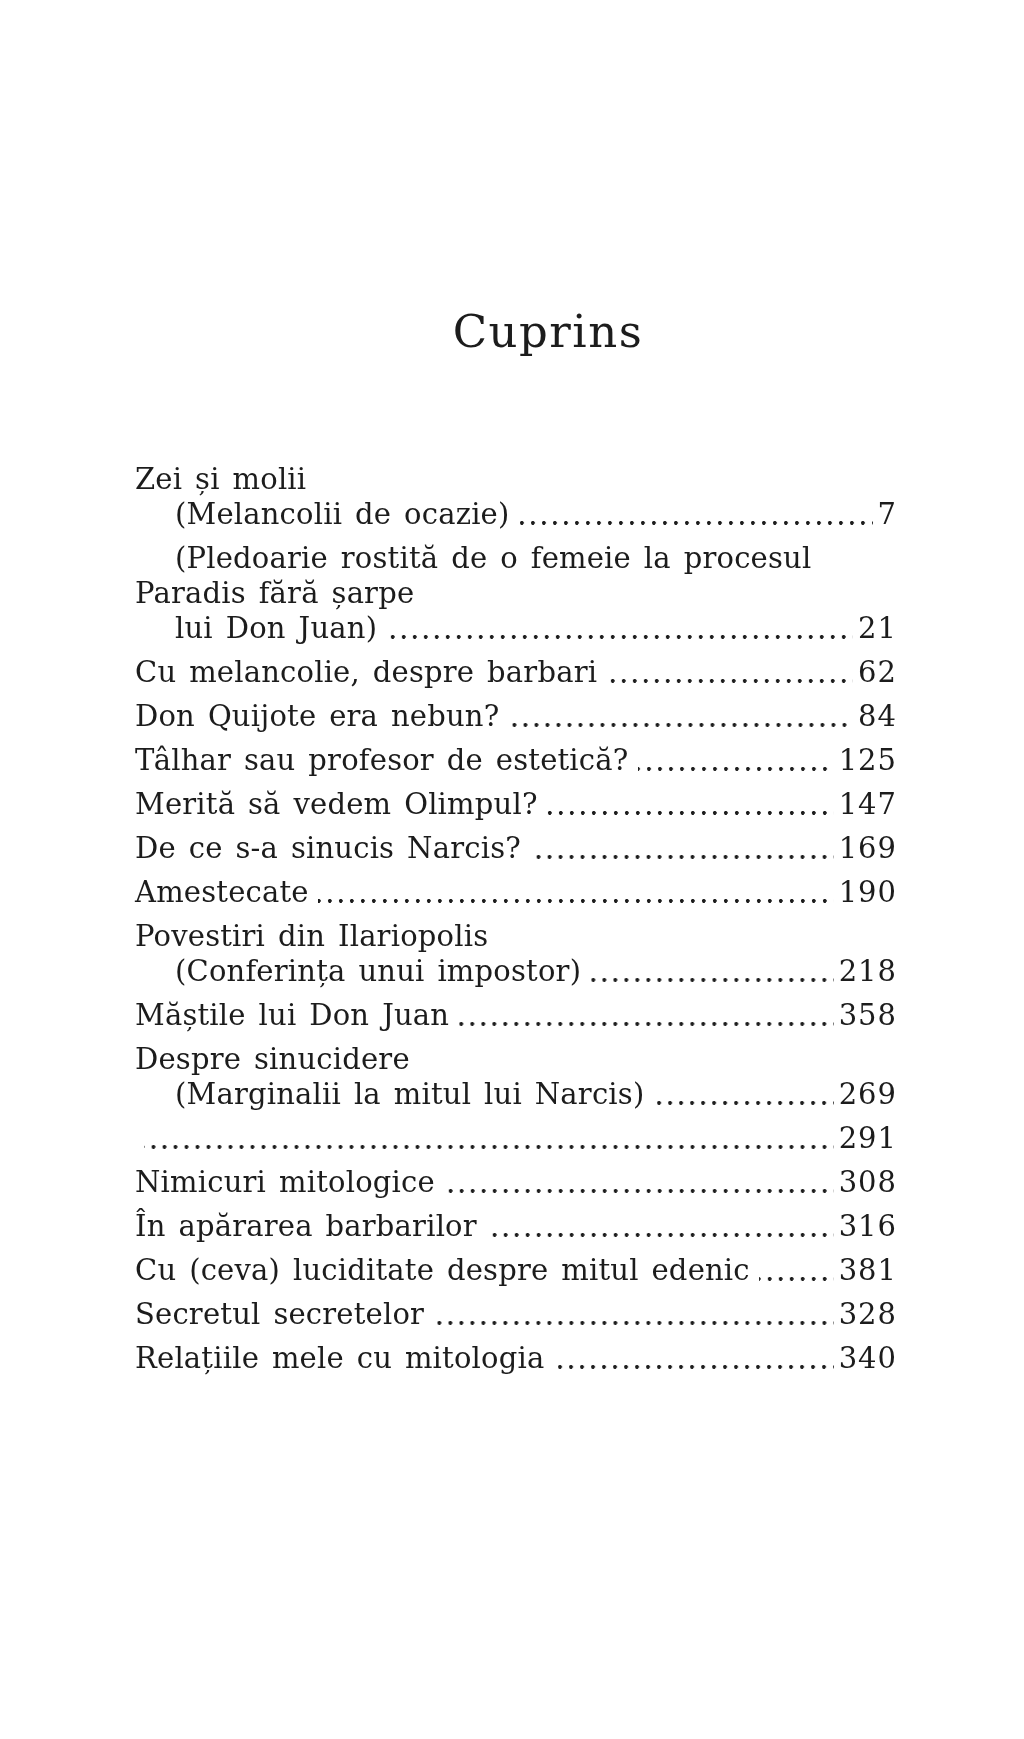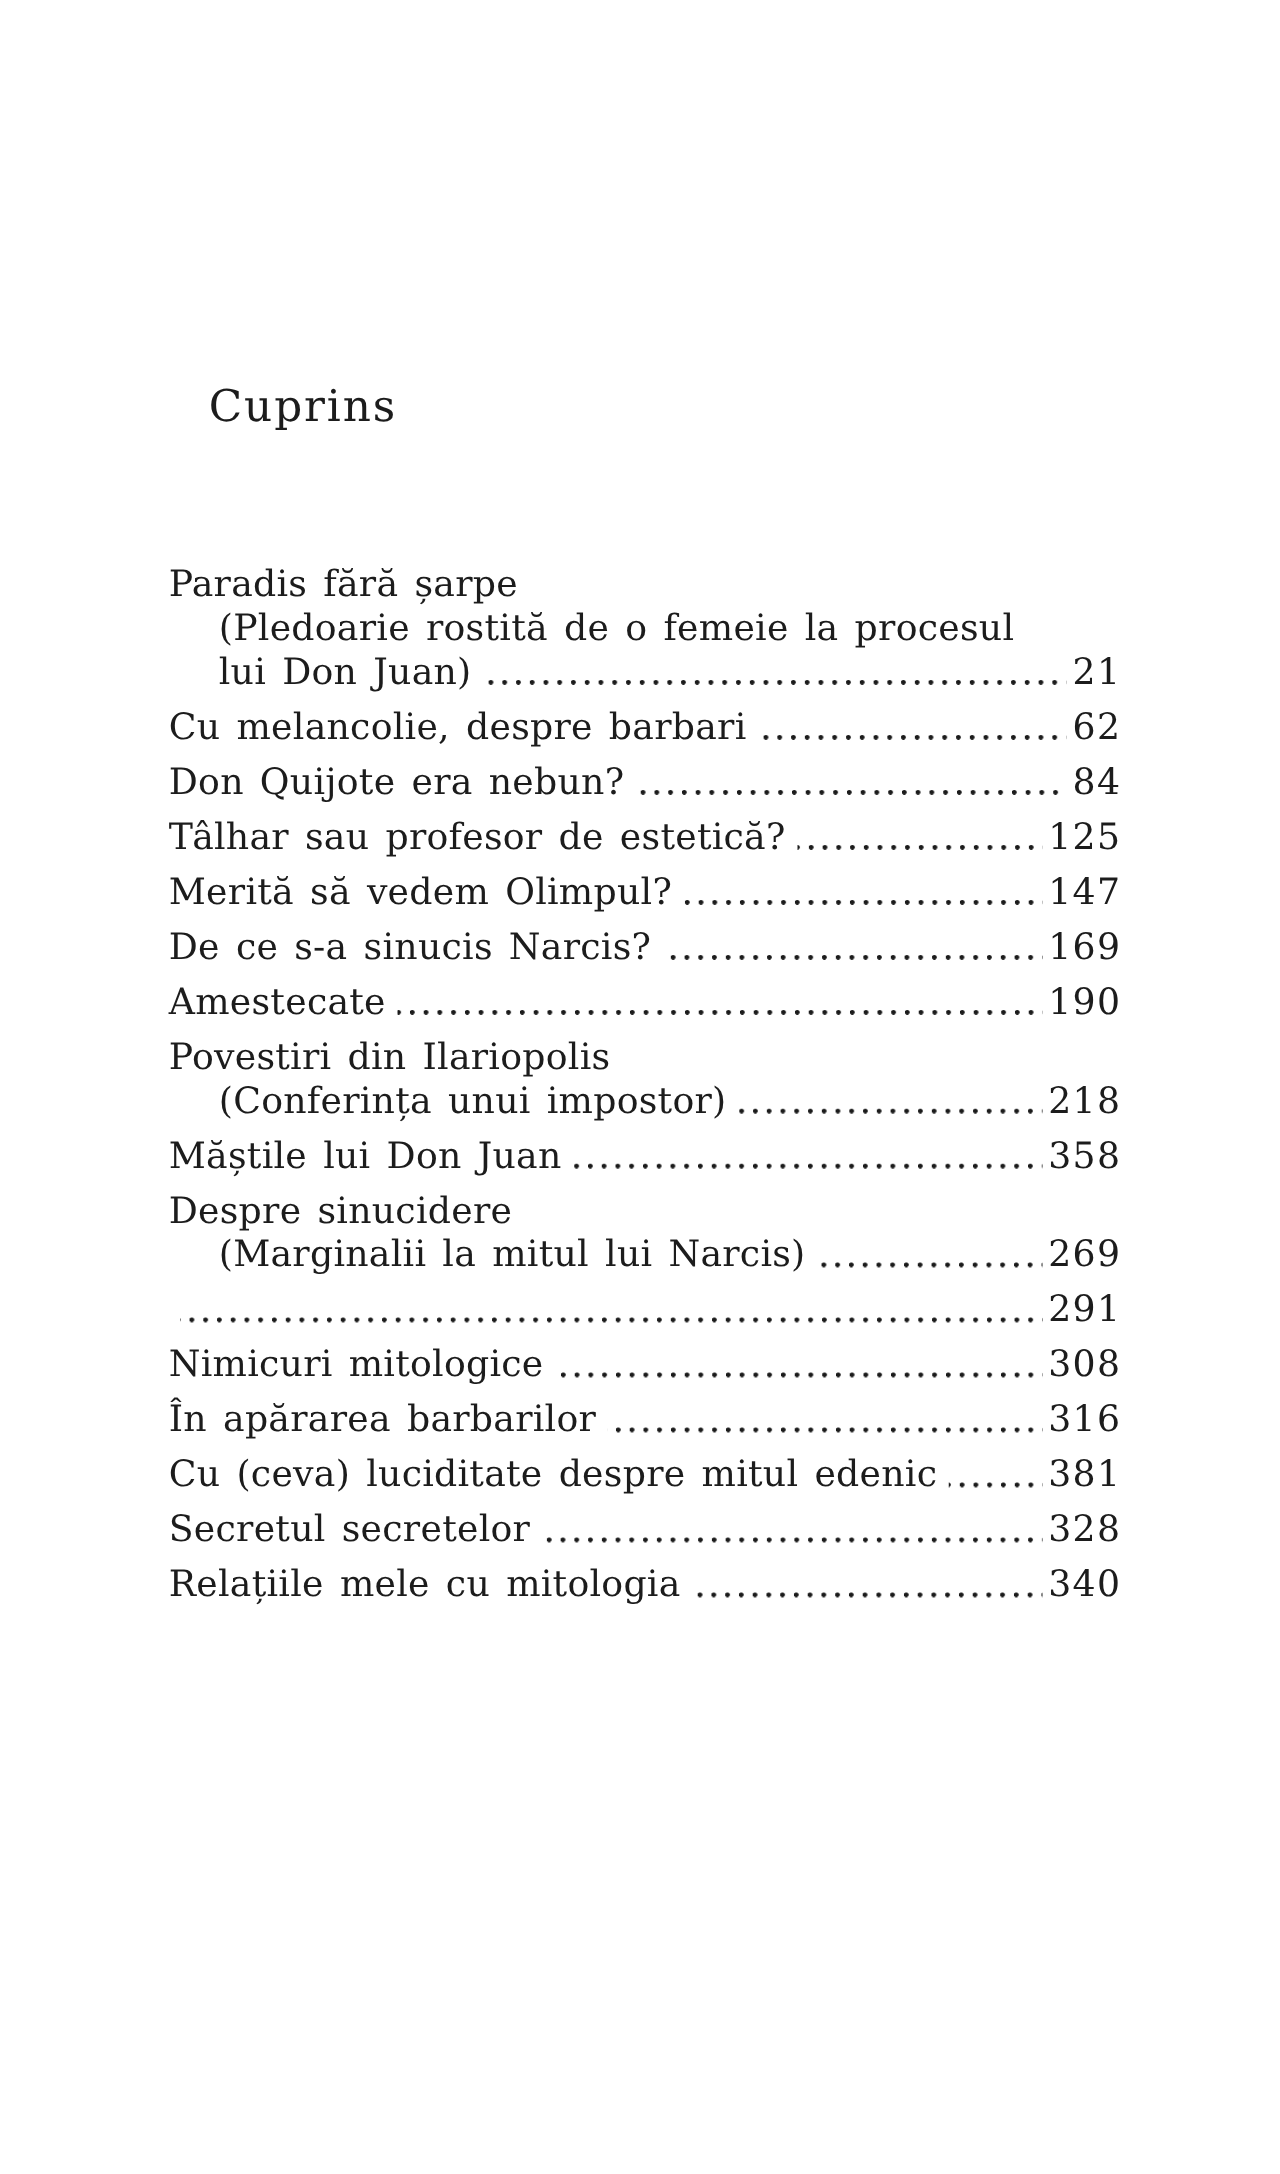--- a/index.html
+++ b/index.html
@@ -16,25 +16,25 @@
   }
   .page {
     box-sizing: border-box;
     width: 1024px;
     height: 1739px;
     padding: 306px 127px 0 135px;
     background: #ffffff;
   }
   .doc-title {
     margin: 0;
-    font-size: 35px;
+    font-size: 45px;
     font-weight: 500;
     line-height: 1.15;
     letter-spacing: 1.5px;
-    text-align: left;
+    text-align: center;
     position: relative;
     left: 32px;
   }
   .toc {
     margin-top: 104px;
   }
   .toc-entry {
     margin-bottom: 9px;
   }
   .toc-line {
@@ -76,22 +76,30 @@
     letter-spacing: 1px;
   }
 </style>
 </head>
 <body>
 
 <div class="page">
   <h1 class="doc-title">Cuprins</h1>
   <div class="toc">
       <div class="toc-entry">
+        <div class="toc-line"><span class="toc-text">Zei și molii</span></div>
+        <div class="toc-line indent leader-row">
+          <span class="toc-text">(Melancolii de ocazie)</span>
+          <span class="leader"></span>
+          <span class="pagenum">7</span>
+        </div>
+      </div>
+      <div class="toc-entry">
+        <div class="toc-line indent"><span class="toc-text">(Pledoarie rostită de o femeie la procesul</span></div>
         <div class="toc-line"><span class="toc-text">Paradis fără șarpe</span></div>
-        <div class="toc-line indent"><span class="toc-text">(Pledoarie rostită de o femeie la procesul</span></div>
         <div class="toc-line indent leader-row">
           <span class="toc-text">lui Don Juan)</span>
           <span class="leader"></span>
           <span class="pagenum">21</span>
         </div>
       </div>
       <div class="toc-entry">
         <div class="toc-line leader-row">
           <span class="toc-text">Cu melancolie, despre barbari</span>
           <span class="leader"></span>

